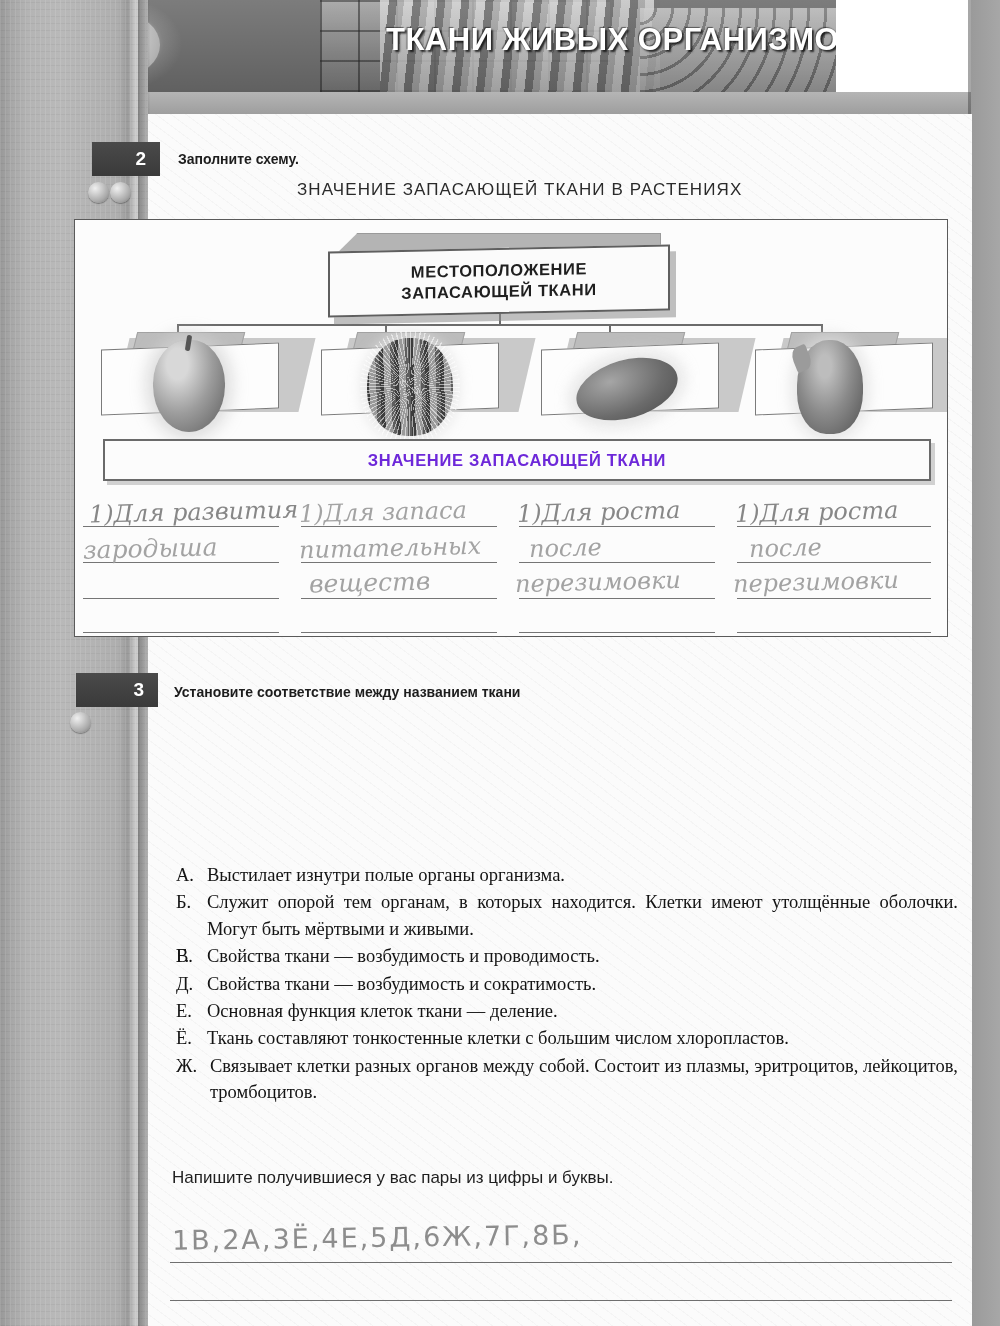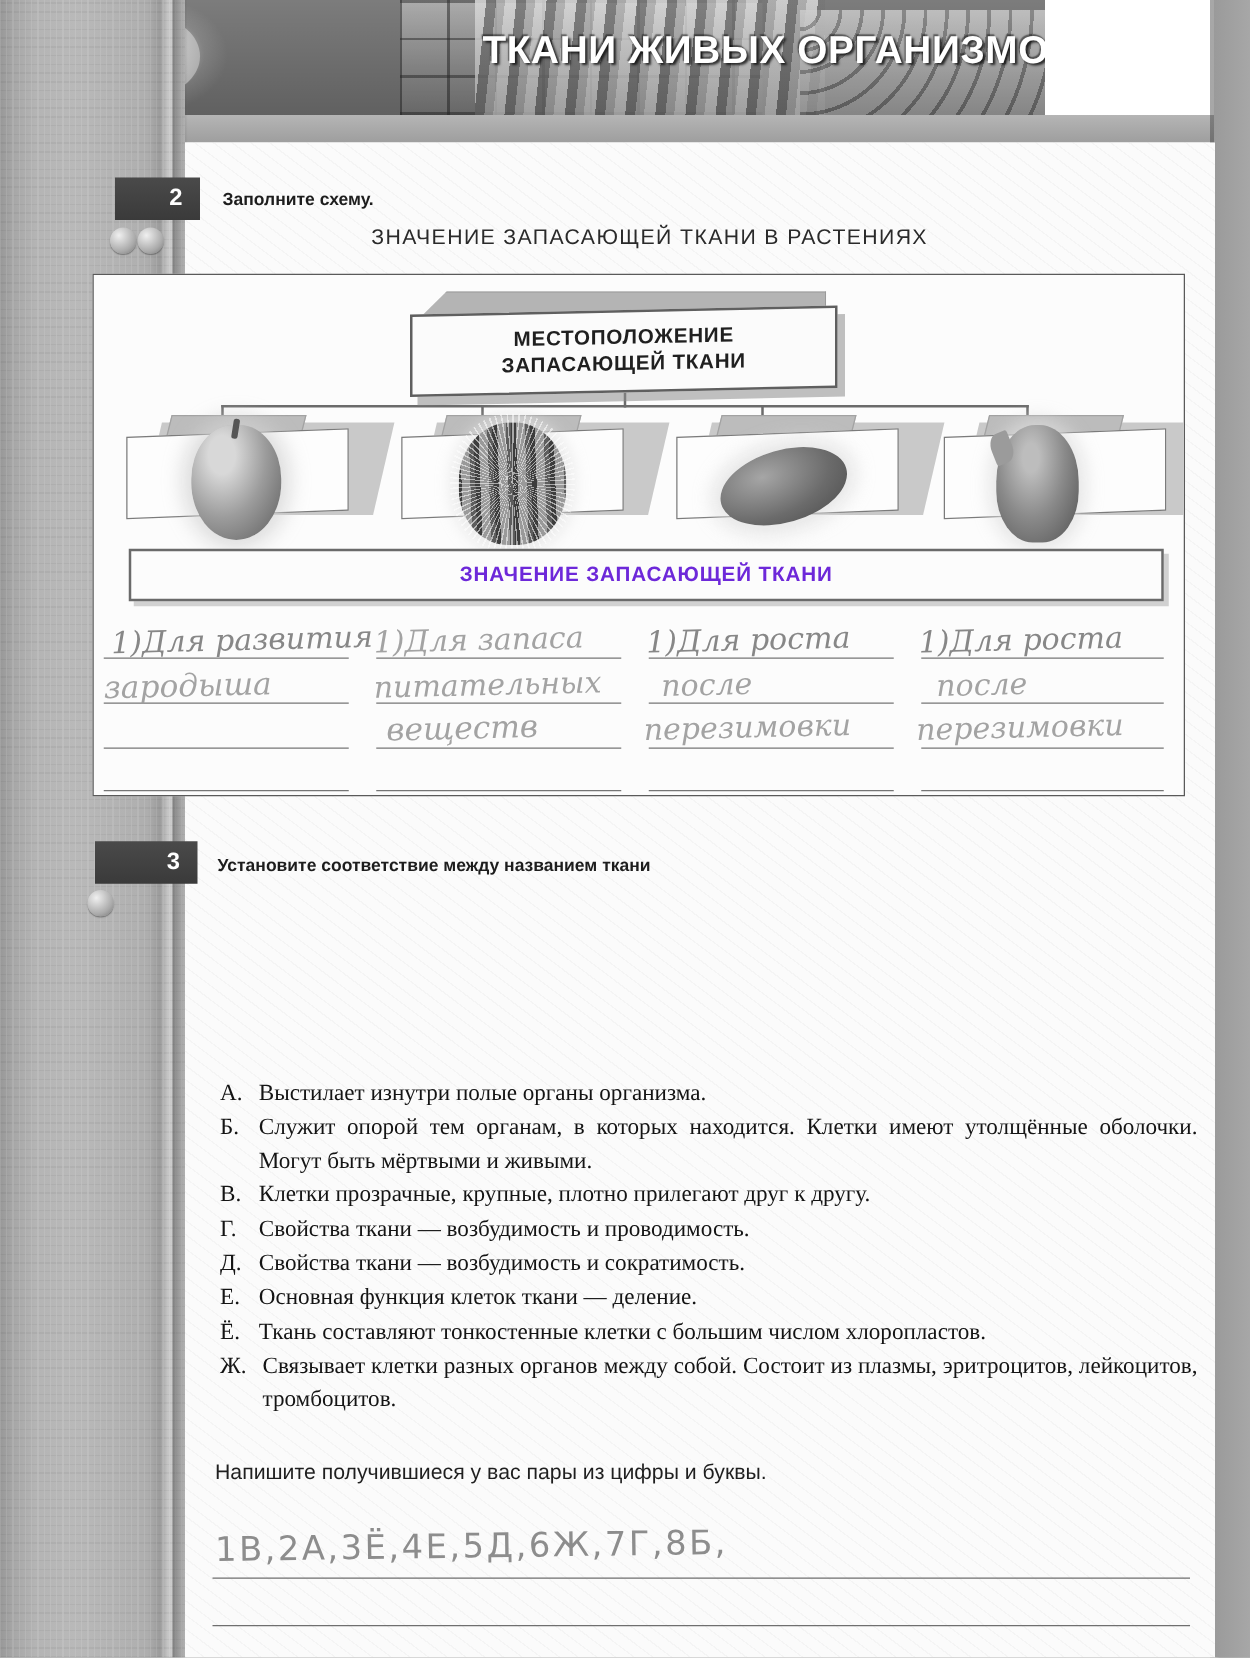--- a/index.html
+++ b/index.html
@@ -433,21 +433,20 @@
     <div class="t3-item">
       <span class="ltr">А.</span>
       <span>Выстилает изнутри полые органы организма.</span>
     </div>
     <div class="t3-item">
       <span class="ltr">Б.</span>
       <span>Служит опорой тем органам, в которых находится. Клетки имеют утолщённые оболочки. Могут быть мёртвыми и живыми.</span>
     </div>
     <div class="t3-item">
       <span class="ltr">В.</span>
-      <span>Клетки прозрачные, крупные, плотно прилегают друг к другу.</span>
     </div>
     <div class="t3-item">
       <span class="ltr">Г.</span>
       <span>Свойства ткани — возбудимость и проводимость.</span>
     </div>
     <div class="t3-item">
       <span class="ltr">Д.</span>
       <span>Свойства ткани — возбудимость и сократимость.</span>
     </div>
     <div class="t3-item">

